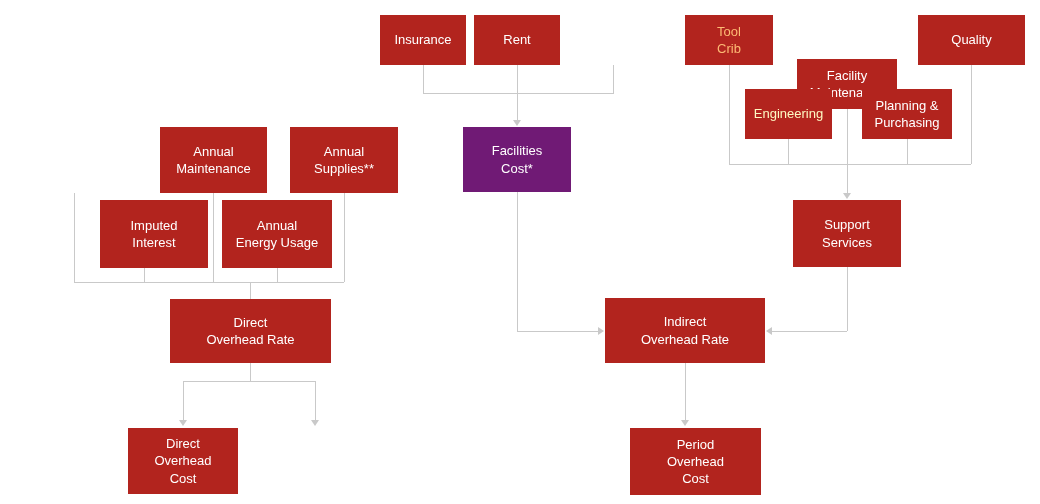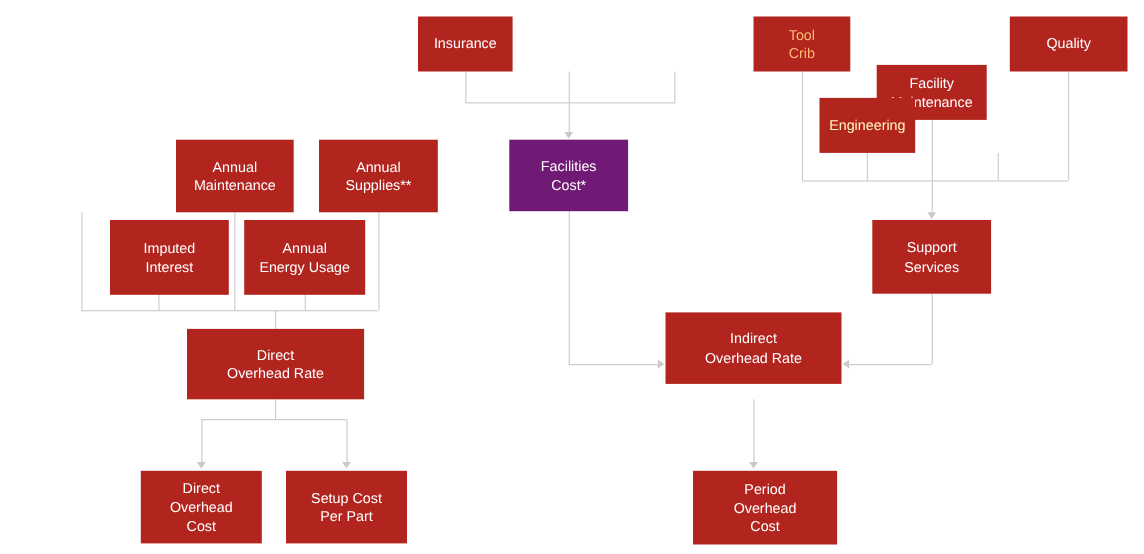--- a/index.html
+++ b/index.html
@@ -66,43 +66,44 @@
     <div class="line" style="left: 315px; top: 381px; width: 1px; height: 39px; background: rgb(201, 201, 201);"></div>
     <div class="line" style="left: 685px; top: 363px; width: 1px; height: 57px; background: rgb(201, 201, 201);"></div>
     <div class="arrow" style="left: 513px; top: 120px; border-left: 4px solid transparent; border-right: 4px solid transparent; border-top: 6px solid rgb(201, 201, 201);"></div>
     <div class="arrow" style="left: 843px; top: 193px; border-left: 4px solid transparent; border-right: 4px solid transparent; border-top: 6px solid rgb(201, 201, 201);"></div>
     <div class="arrow" style="left: 598px; top: 327px; border-top: 4px solid transparent; border-bottom: 4px solid transparent; border-left: 6px solid rgb(201, 201, 201);"></div>
     <div class="arrow" style="left: 766px; top: 327px; border-top: 4px solid transparent; border-bottom: 4px solid transparent; border-right: 6px solid rgb(201, 201, 201);"></div>
     <div class="arrow" style="left: 179px; top: 420px; border-left: 4px solid transparent; border-right: 4px solid transparent; border-top: 6px solid rgb(201, 201, 201);"></div>
     <div class="arrow" style="left: 311px; top: 420px; border-left: 4px solid transparent; border-right: 4px solid transparent; border-top: 6px solid rgb(201, 201, 201);"></div>
     <div class="arrow" style="left: 681px; top: 420px; border-left: 4px solid transparent; border-right: 4px solid transparent; border-top: 6px solid rgb(201, 201, 201);"></div>
     <div class="node" style="left: 380px; top: 15px; width: 86px; height: 50px; background: rgb(178, 36, 30); color: rgb(255, 255, 255);">Insurance</div>
+    <div class="node" style="left: 474px; top: 15px; width: 86px; height: 50px; background: rgb(178, 36, 30); color: rgb(255, 255, 255);">Rent</div>
     <div class="node" style="left: 685px; top: 15px; width: 88px; height: 50px; background: rgb(178, 36, 30); color: #fdba74;">Tool
 Crib</div>
     <div class="node" style="left: 797px; top: 15px; width: 100px; height: 50px; background: rgb(178, 36, 30); color: rgb(255, 255, 255); margin-top: 44px;">Facility
 Maintenance</div>
     <div class="node" style="left: 918px; top: 15px; width: 107px; height: 50px; background: rgb(178, 36, 30); color: rgb(255, 255, 255);">Quality</div>
     <div class="node" style="left: 745px; top: 89px; width: 87px; height: 50px; background: rgb(178, 36, 30); color: #fef9c3;">Engineering</div>
+    <div class="node" style="left: 862px; top: 89px; width: 90px; height: 50px; background: rgb(178, 36, 30); color: rgb(255, 255, 255);">Planning &amp;
+Purchasing</div>
     <div class="node" style="left: 160px; top: 127px; width: 107px; height: 66px; background: rgb(178, 36, 30); color: rgb(255, 255, 255);">Annual
 Maintenance</div>
     <div class="node" style="left: 290px; top: 127px; width: 108px; height: 66px; background: rgb(178, 36, 30); color: rgb(255, 255, 255);">Annual
 Supplies**</div>
     <div class="node" style="left: 463px; top: 127px; width: 108px; height: 65px; background: #701a75; color: rgb(255, 255, 255);">Facilities
 Cost*</div>
     <div class="node" style="left: 100px; top: 200px; width: 108px; height: 68px; background: rgb(178, 36, 30); color: rgb(255, 255, 255);">Imputed
 Interest</div>
     <div class="node" style="left: 222px; top: 200px; width: 110px; height: 68px; background: rgb(178, 36, 30); color: rgb(255, 255, 255);">Annual
 Energy Usage</div>
     <div class="node" style="left: 793px; top: 200px; width: 108px; height: 67px; background: rgb(178, 36, 30); color: rgb(255, 255, 255);">Support
 Services</div>
     <div class="node" style="left: 170px; top: 299px; width: 161px; height: 64px; background: rgb(178, 36, 30); color: rgb(255, 255, 255);">Direct
 Overhead Rate</div>
-    <div class="node" style="left: 605px; top: 284px; width: 160px; height: 65px; background: rgb(178, 36, 30); color: rgb(255, 255, 255); text-align: center;">Indirect
+    <div class="node" style="left: 605px; top: 298px; width: 160px; height: 65px; background: rgb(178, 36, 30); color: rgb(255, 255, 255); text-align: center;">Indirect
 Overhead Rate</div>
     <div class="node" style="left: 128px; top: 428px; width: 110px; height: 66px; background: rgb(178, 36, 30); color: rgb(255, 255, 255);">Direct
 Overhead
 Cost</div>
-    <div class="node" style="left: 260px; top: 428px; width: 110px; height: 66px; background: rgb(178, 36, 30); color: rgb(255, 255, 255);">Setup Cost
-Per Part</div>
     <div class="node" style="left: 630px; top: 428px; width: 131px; height: 67px; background: rgb(178, 36, 30); color: rgb(255, 255, 255);">Period
 Overhead
 Cost</div>
   </div>
 
 </body></html>

